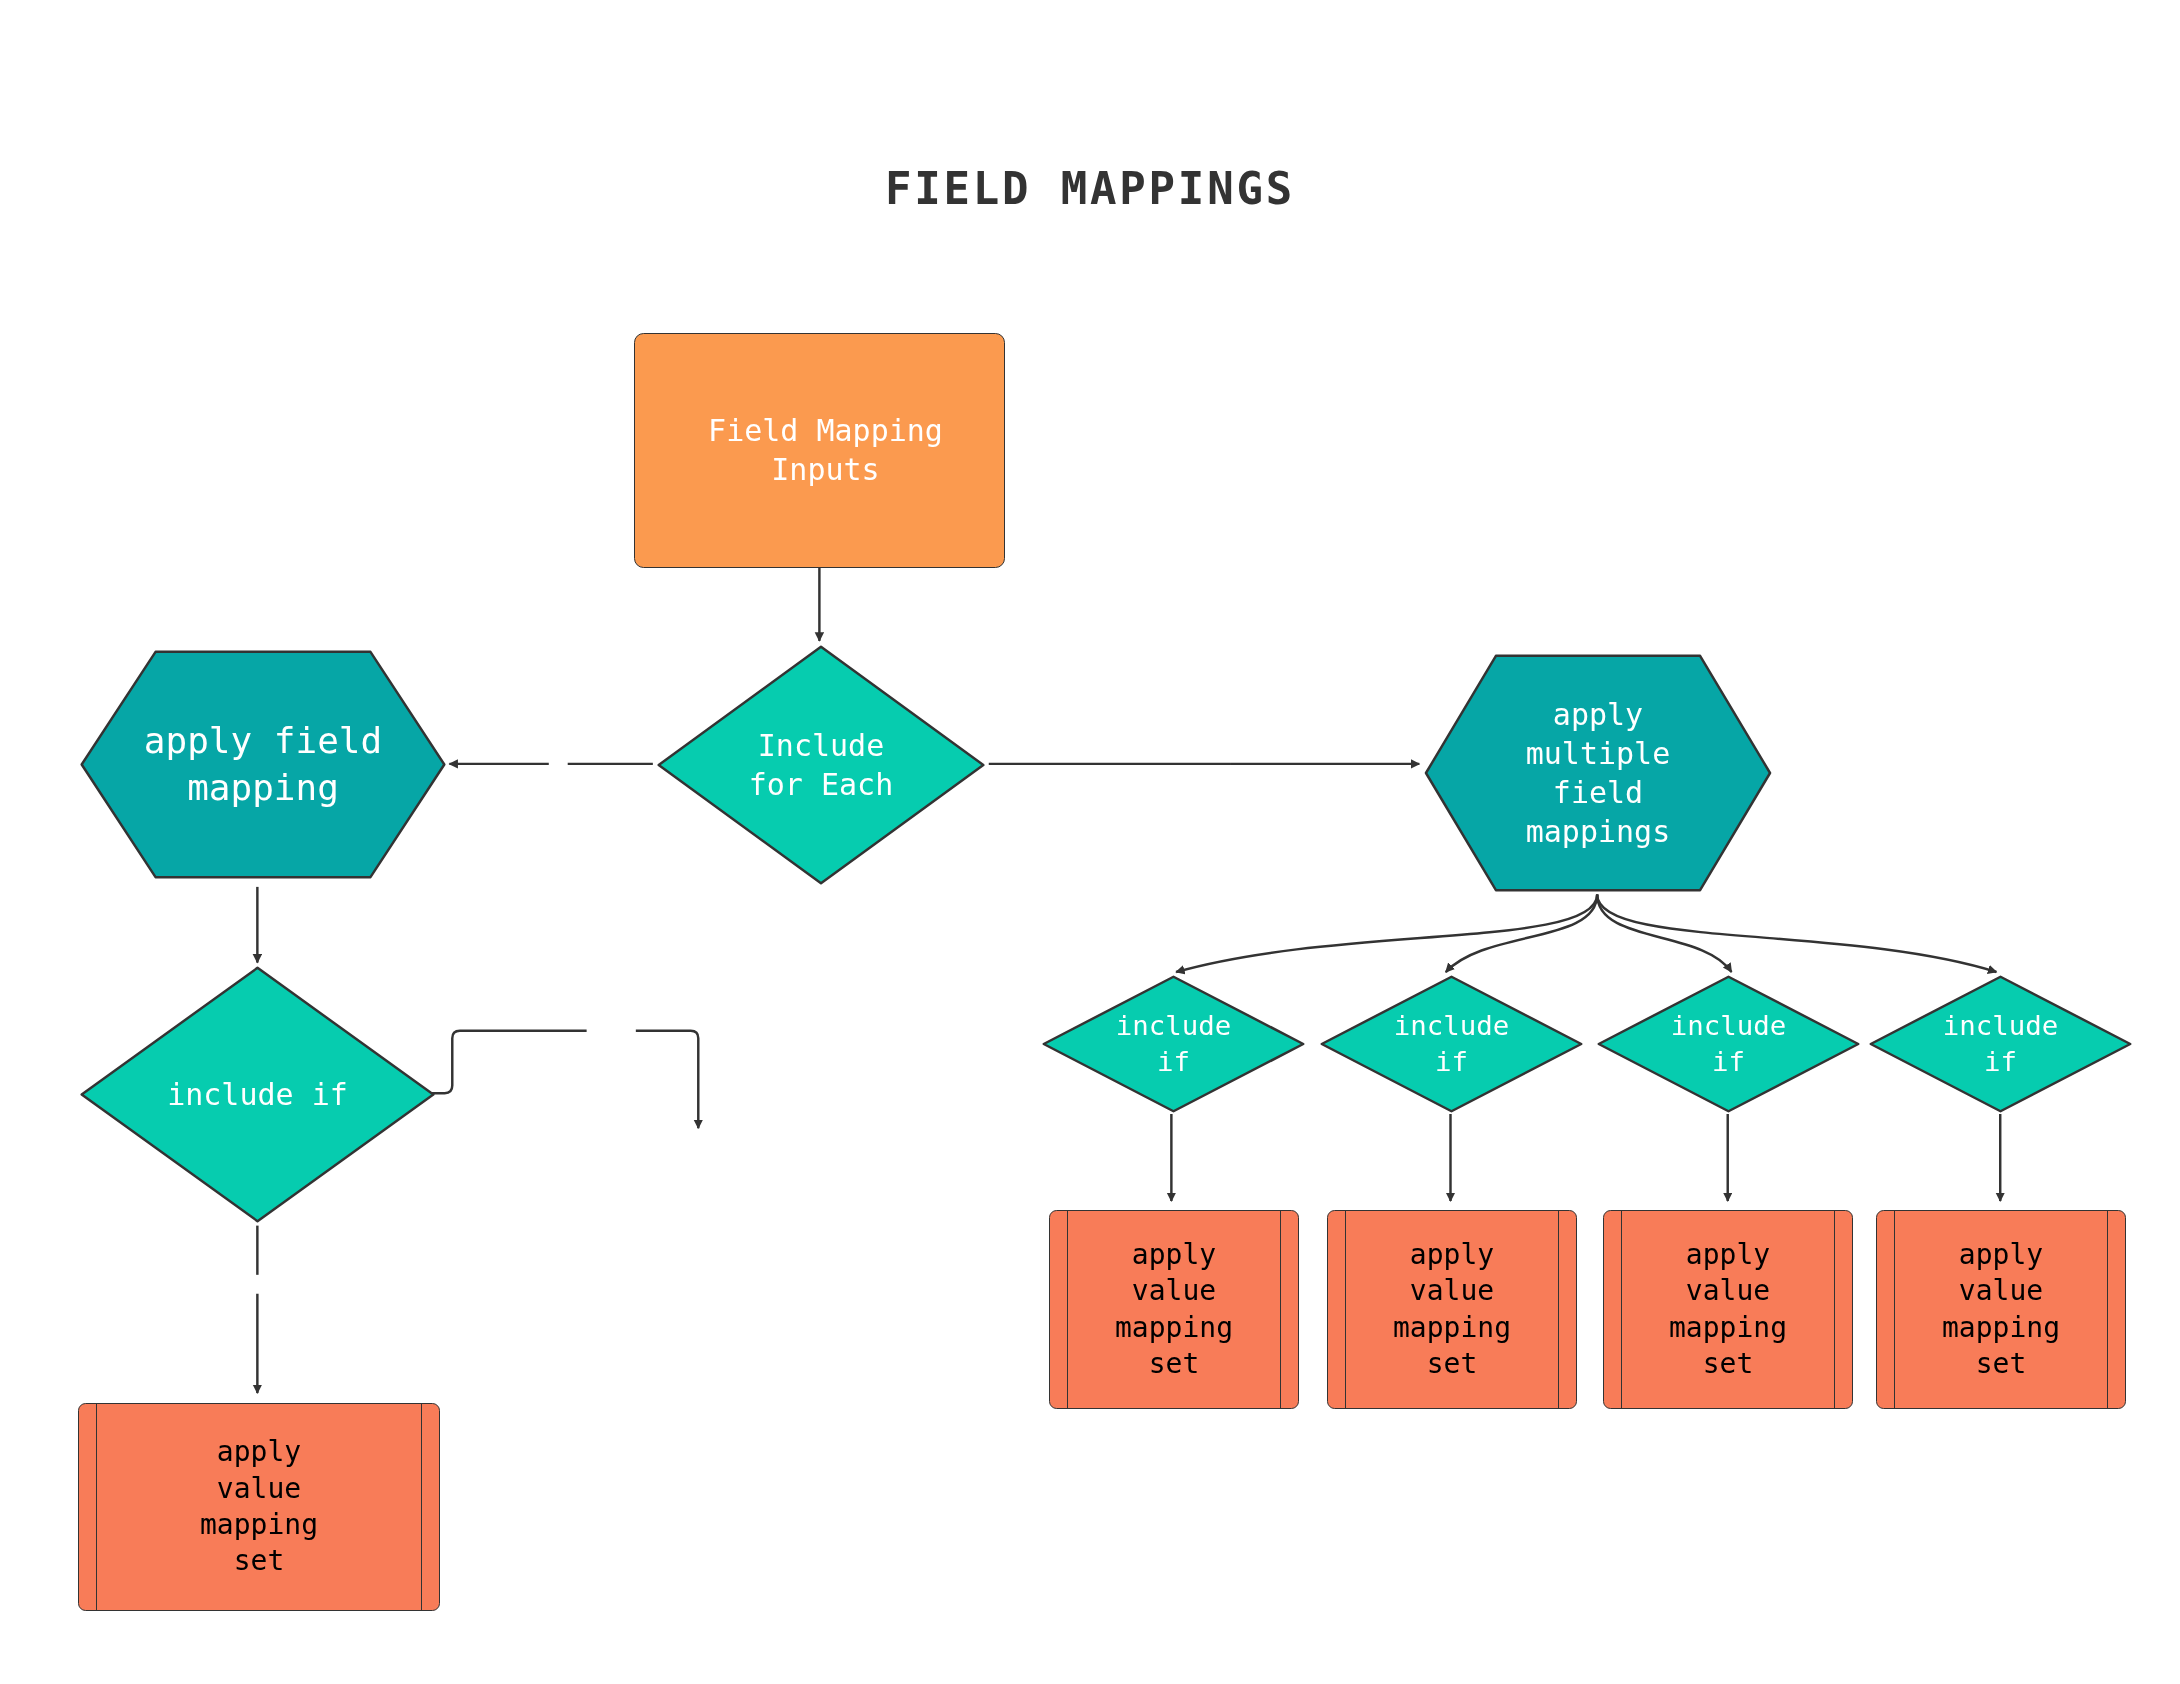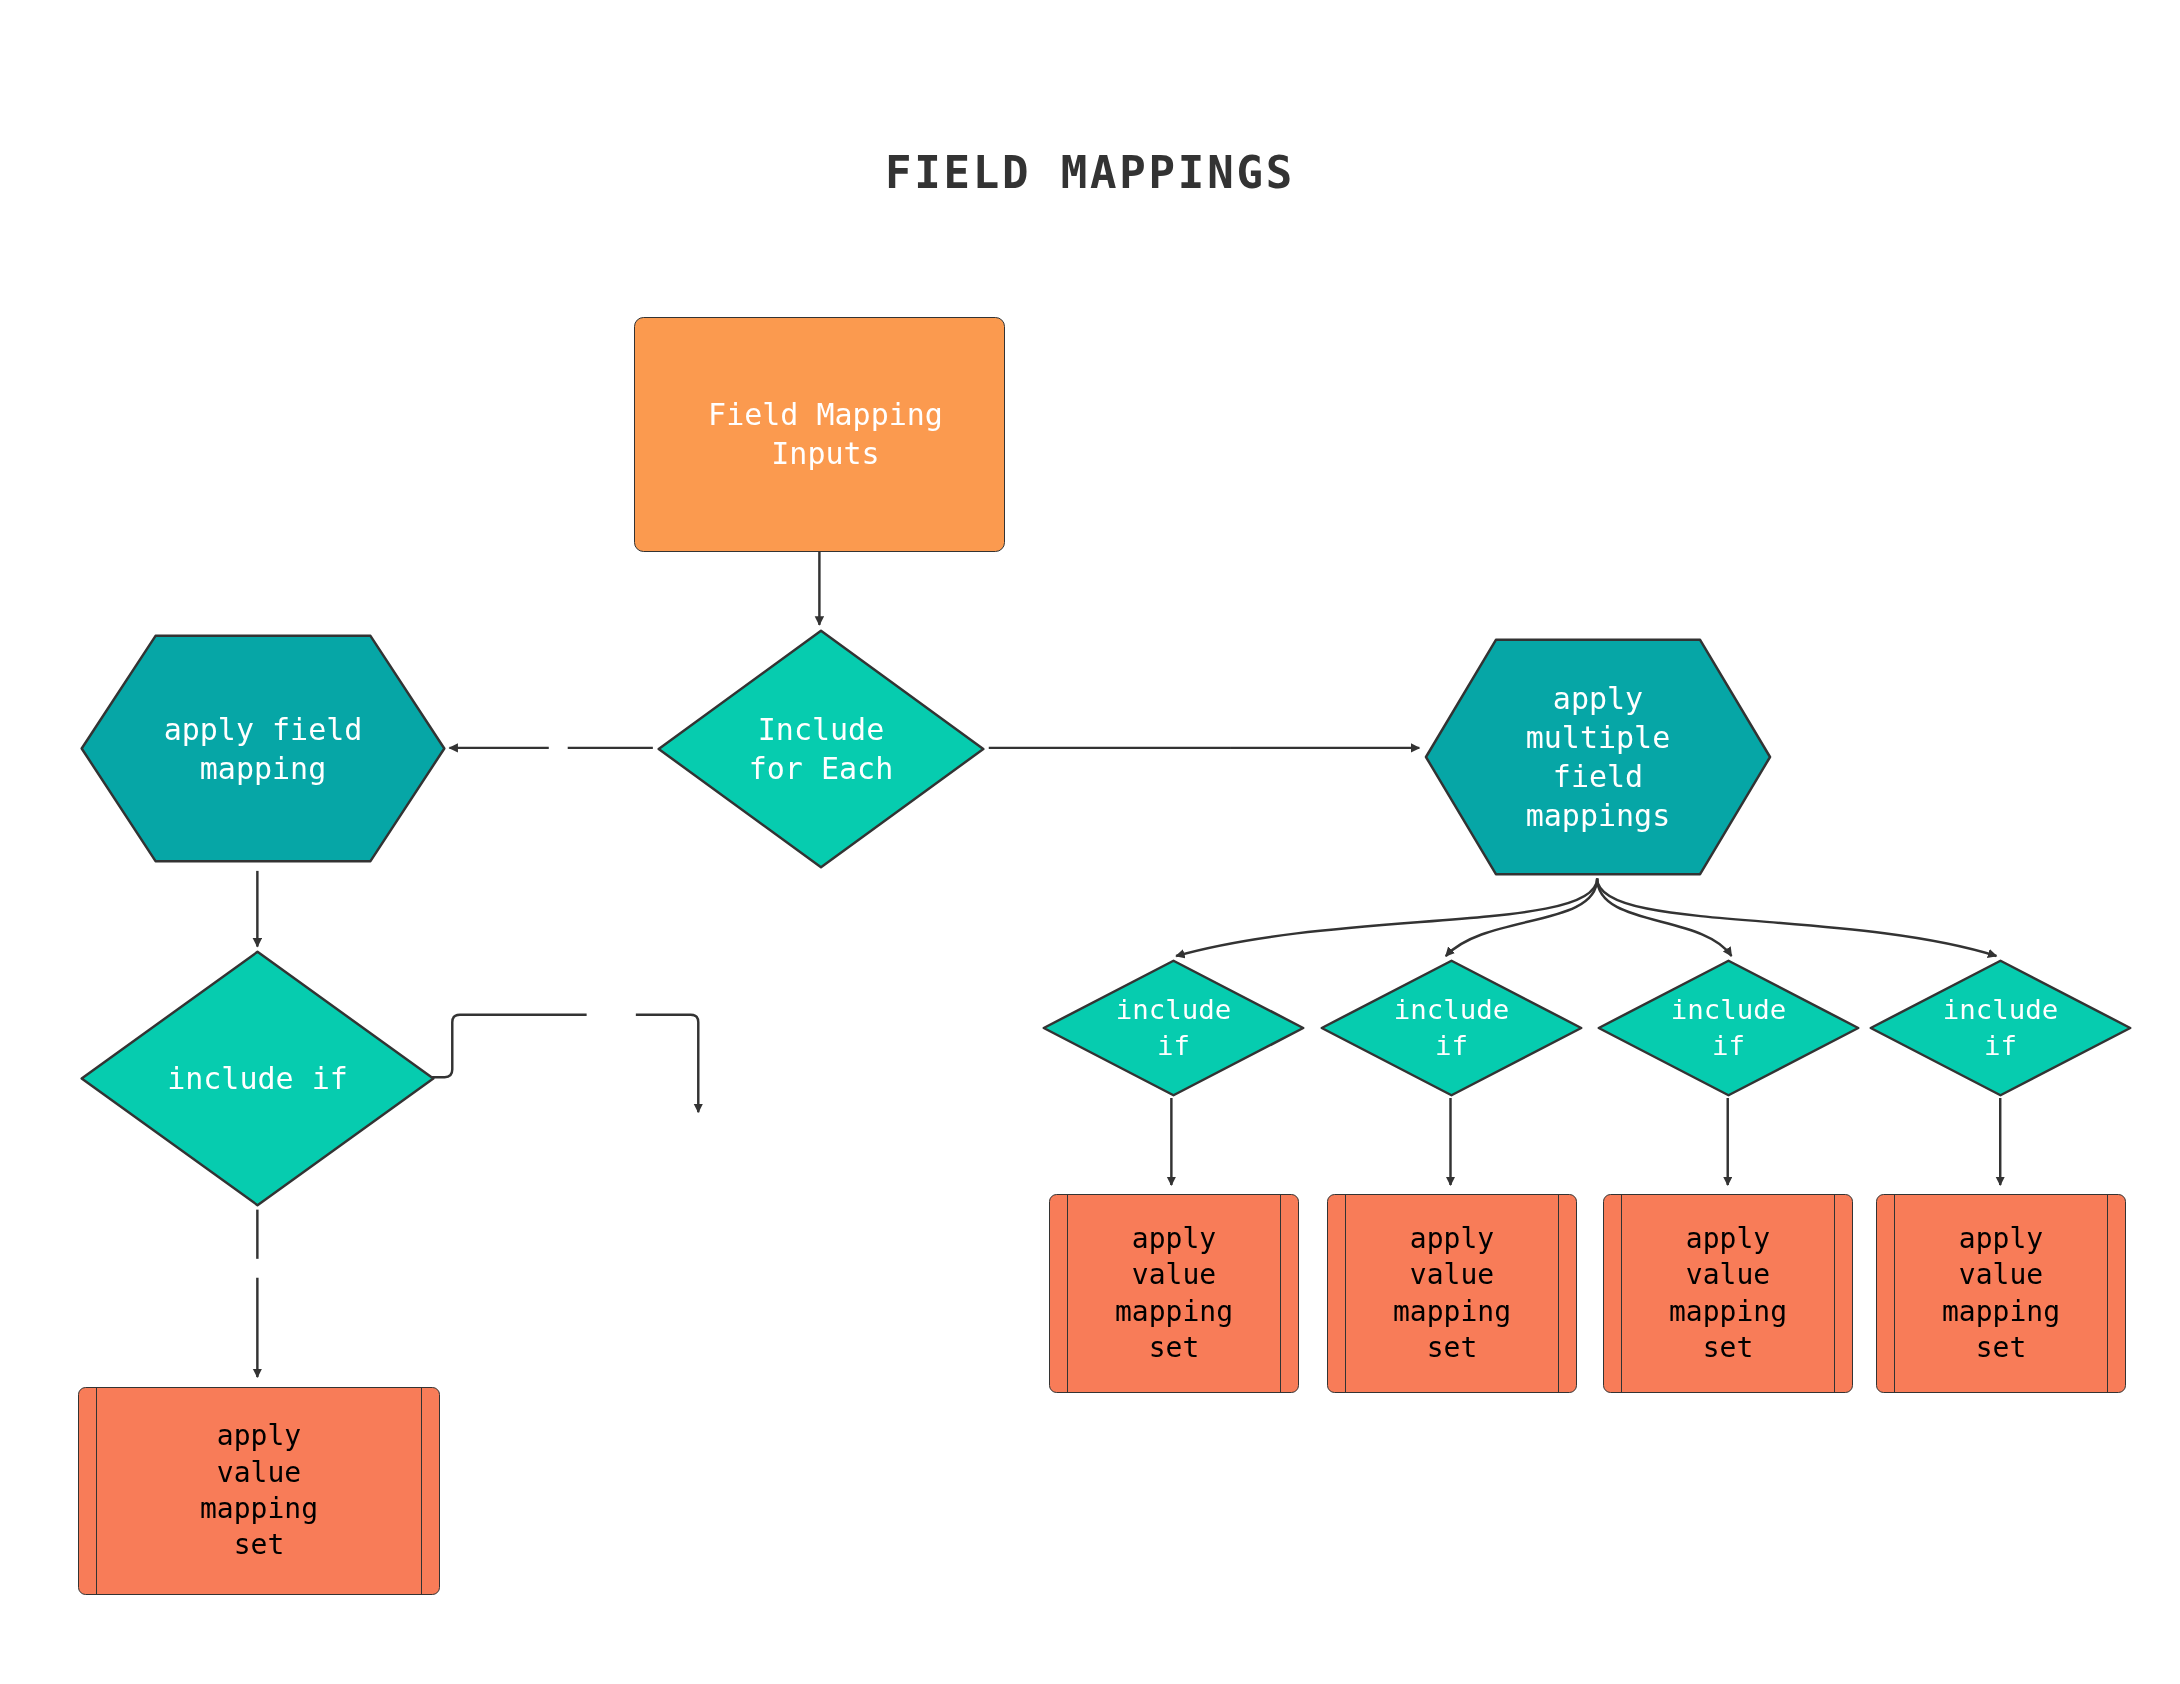--- a/index.html
+++ b/index.html
@@ -9,21 +9,21 @@
   }
   body {
     width: 2180px;
     height: 1685px;
     position: relative;
     font-family: "DejaVu Sans Mono", "Liberation Mono", monospace;
     overflow: hidden;
   }
   #canvas {
     position: absolute;
-    left: 0; top: 0;
+    left: 0; top: 16px;
     width: 2180px;
     height: 1617px;
   }
   #edges {
     position: absolute;
     left: 0; top: 0;
     width: 2180px;
     height: 1685px;
     pointer-events: none;
   }
@@ -158,21 +158,21 @@
       <path d="M177.5,6 L349,131 L177.5,256 L6,131 Z" fill="#06ccaf" stroke="#333333" stroke-width="2.6" stroke-linejoin="round"></path>
     </svg>
     <div class="shape-label" style="font-size:30px;">Include
 for Each</div>
   </div>
 
   <div class="shape-wrap" style="left:76px; top:632px; width:374px; height:233px;">
     <svg width="374" height="233" viewBox="0 0 395 246">
       <path d="M84,4 L311,4 L389,123 L311,242 L84,242 L6,123 Z" fill="#06a6a6" stroke="#333333" stroke-width="2.6" stroke-linejoin="round"></path>
     </svg>
-    <div class="shape-label" style="font-size:30px;">apply field
+    <div class="shape-label" style="font-size:36px;">apply field
 mapping</div>
   </div>
 
   <div class="shape-wrap" style="left:1420px; top:636px; width:356px; height:242px;">
     <svg width="356" height="242" viewBox="0 0 376 256">
       <path d="M80,4 L296,4 L370,128 L296,252 L80,252 L6,128 Z" fill="#06a6a6" stroke="#333333" stroke-width="2.6" stroke-linejoin="round"></path>
     </svg>
     <div class="shape-label" style="font-size:30px;">apply
 multiple
 field

